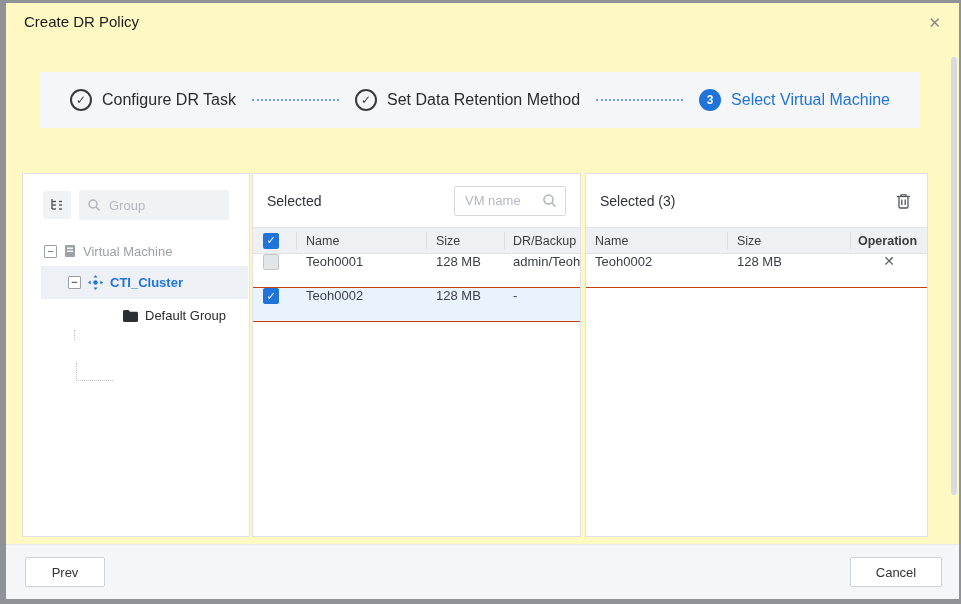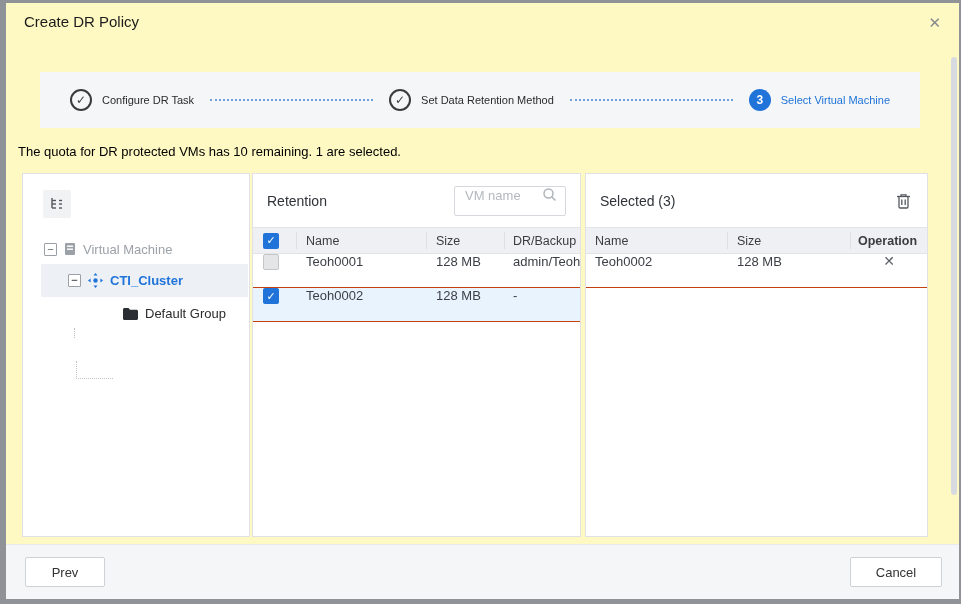--- a/index.html
+++ b/index.html
@@ -10,21 +10,21 @@
   .dlg-title{position:absolute;left:18px;top:10px;font-size:15px;color:#1b1b1b;}
   .dlg-close{position:absolute;right:18px;top:12px;font-size:15px;color:#85898e;cursor:pointer;line-height:1;}
 
   
   .stepper{position:absolute;left:34px;top:69px;width:880px;height:56px;background:#f5f6f8;
     display:flex;align-items:center;padding:0 30px;box-sizing:border-box;}
   .step{display:flex;align-items:center;gap:10px;white-space:nowrap;}
   .circle{width:22px;height:22px;border-radius:50%;display:flex;align-items:center;justify-content:center;box-sizing:border-box;}
   .circle.done{border:2px solid #3b3b3b;color:#3b3b3b;font-size:12px;font-weight:bold;background:transparent;}
   .circle.cur{background:#1f73d9;color:#fff;font-size:12px;font-weight:bold;}
-  .slabel{font-size:11px;color:#2b2b2b;}
+  .slabel{font-size:16px;color:#2b2b2b;}
   .slabel.cur{color:#1f73d9;}
   .sline{flex:1;border-top:2px dotted #6f9fe0;margin:0 16px;height:0;}
 
   
   .quota{position:absolute;left:12px;top:141px;font-size:13px;color:#000;}
 
   
   .panels{position:absolute;left:16px;top:170px;height:364px;display:flex;}
   .panel{background:#fff;border:1px solid #dfe1e5;box-sizing:border-box;height:364px;position:relative;}
   .tree-panel{width:228px;margin-right:2px;}
@@ -48,21 +48,21 @@
   .tnode-cluster .hl{position:absolute;left:18px;right:1px;top:0;bottom:0;background:#edf1f6;z-index:0;}
   .tnode-cluster>*{position:relative;z-index:1;}
   .tnode-group{padding-left:100px;height:33px;color:#2b2b2b;}
   .conn-a{position:absolute;left:51px;top:94px;height:10px;border-left:1px dotted #bfc3c9;}
   .conn-b{position:absolute;left:53px;top:127px;height:17px;width:36px;border-left:1px dotted #bfc3c9;border-bottom:1px dotted #bfc3c9;}
 
   
   .panel-head{height:53px;display:flex;align-items:center;justify-content:space-between;padding:0 14px;box-sizing:border-box;}
   .panel-title{font-size:14px;color:#2f3338;}
   .vm-search{width:112px;height:30px;border:1px solid #d5d8dc;border-radius:2px;background:#fff;
-    display:flex;align-items:flex-start;padding:0 8px;box-sizing:border-box;gap:4px;}
+    display:flex;align-items:center;padding:0 8px;box-sizing:border-box;gap:4px;}
   .vm-search input{border:none;outline:none;width:100%;font-size:13px;color:#333;font-family:"Liberation Sans",sans-serif;}
   .vm-search input::placeholder{color:#b4b8be;}
   .thead{display:flex;align-items:center;height:27px;background:#eef0f4;border-top:1px solid #e2e4e8;border-bottom:1px solid #e2e4e8;
     font-size:12.5px;color:#3a3d42;box-sizing:border-box;}
   .thead .tc{border-right:1px solid #dcdfe3;height:17px;display:flex;align-items:center;box-sizing:border-box;}
   .thead .tc:last-child{border-right:none;}
   .trow{display:flex;align-items:flex-start;height:33px;border-bottom:1px solid #c2410c;font-size:13px;color:#3c4046;cursor:pointer;}
   .trow.sel{background:#e9f3fd;}
   .tc{overflow:hidden;white-space:nowrap;box-sizing:border-box;}
   
@@ -115,41 +115,49 @@
       <span class="circle done">✓</span>
       <span class="slabel">Set Data Retention Method</span>
     </div>
     <div class="sline"></div>
     <div class="step">
       <span class="circle cur">3</span>
       <span class="slabel cur">Select Virtual Machine</span>
     </div>
   </div>
 
-  <div class="quota">The quota for DR protected VMs has 10 remaining. 1 are selected.</div>
 
   <div class="panels">
 
     <div class="panel tree-panel">
       <div class="tree-controls">
         <button class="tree-toggle-btn">
           <span>
             <svg width="16" height="16" viewBox="0 0 16 16">
                 <g stroke="#54585e" stroke-width="1.4" fill="none">
               <path d="M3 2v10"></path>
                   <path d="M3 4.5h4"></path>
                   <path d="M3 8h4"></path>
                   <path d="M3 12h4"></path>
               <path d="M10 4.5h3"></path>
                   <path d="M10 8h3"></path>
                   <path d="M10 12h3"></path>
                 </g>
               </svg>
           </span>
         </button>
+        <div class="tree-search">
+          <span>
+            <svg width="14" height="14" viewBox="0 0 14 14">
+                <circle cx="6" cy="6" r="4" fill="none" stroke="#b0b4ba" stroke-width="1.5"></circle>
+                <path d="M9 9l3.5 3.5" stroke="#b0b4ba" stroke-width="1.5"></path>
+              </svg>
+          </span>
+          <input placeholder="Group" style="">
+        </div>
       </div>
 
       <div class="tree">
         <div class="tnode tnode-vm">
           <span class="toggle">−</span>
           <span>
             <svg width="12" height="14" viewBox="0 0 12 14">
                 <rect x="1" y="1" width="10" height="12" rx="1" fill="#9ca1a8"></rect>
                 <rect x="3" y="3.5" width="6" height="1.4" fill="#fff"></rect>
                 <rect x="3" y="6.5" width="6" height="1.4" fill="#fff"></rect>
@@ -181,21 +189,21 @@
           </span>
           <span>Default Group</span>
         </div>
         <div class="conn-a"></div>
         <div class="conn-b"></div>
       </div>
     </div>
 
     <div class="panel avail-panel">
       <div class="panel-head">
-        <span class="panel-title">Retention</span>
+        <span class="panel-title">Selected</span>
         <div class="vm-search">
           <input placeholder="VM name" style="">
           <span>
             <svg width="15" height="15" viewBox="0 0 15 15">
                 <circle cx="6.5" cy="6.5" r="4.5" fill="none" stroke="#b0b4ba" stroke-width="1.5"></circle>
                 <path d="M10 10l3.5 3.5" stroke="#b0b4ba" stroke-width="1.5"></path>
               </svg>
           </span>
         </div>
       </div>

